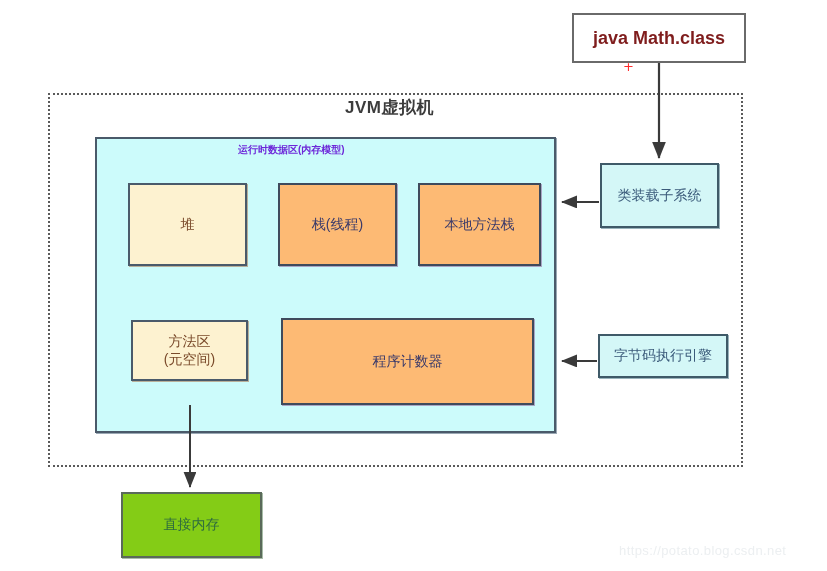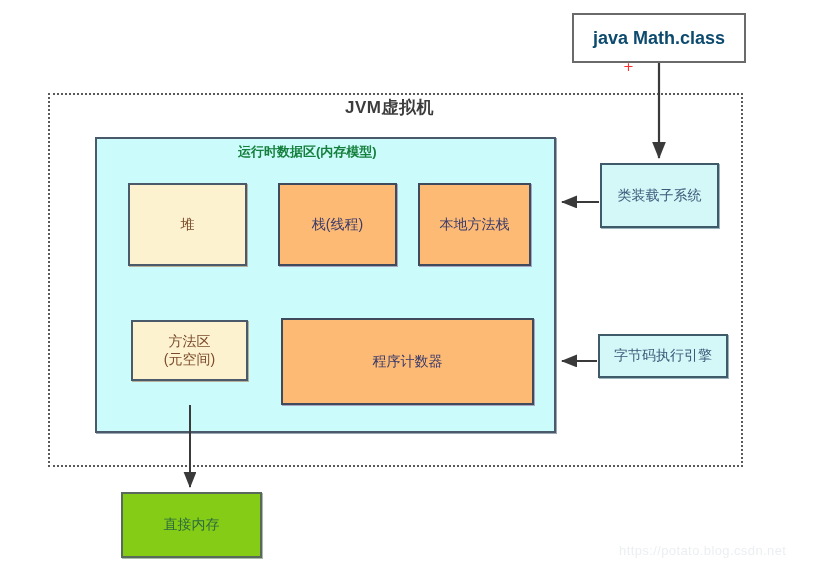--- a/index.html
+++ b/index.html
@@ -45,23 +45,23 @@
   
   .runtime-area {
     position: absolute;
     box-sizing: border-box;
     background: #ccfbfb;
     border: 2px solid #4a5a6a;
     box-shadow: 1px 1px 0 #9aa8b4;
   }
   .runtime-title {
     position: absolute;
-    font-size: 13px;
+    font-size: 10px;
     font-weight: bold;
-    color: #15803d;
+    color: #6d28d9;
   }
   .box-heap {
     background: #fdf2d0;
     border: 2px solid #4a5a6a;
     color: #7a4a2a;
     font-size: 14px;
     box-shadow: 1px 1px 0 #b9b09a;
   }
   .box-purple {
     background: #fdba74;
@@ -80,21 +80,21 @@
   .box-green {
     background: #84cc16;
     border: 2px solid #5a6a5a;
     color: #2f6b3f;
     font-size: 14px;
     box-shadow: 1px 1px 0 #a8bda8;
   }
   .box-plain {
     background: #ffffff;
     border: 2px solid #6a6a6a;
-    color: #0c4a6e;
+    color: #7f1d1d;
     font-size: 18px;
     font-weight: bold;
   }
   svg.connectors {
     position: absolute;
     left: 0;
     top: 0;
     width: 827px;
     height: 571px;
     pointer-events: none;
@@ -128,21 +128,21 @@
   <div class="jvm-title" style="left:345px; top:96px;">JVM虚拟机</div>
 
   <div class="runtime-area" style="left:95px; top:137px; width:461px; height:296px;"></div>
 
   <div class="runtime-title" style="left:238px; top:143px;">运行时数据区(内存模型)</div>
 
   <div class="box box-heap" style="left:128px; top:183px; width:119px; height:83px;">堆</div>
 
   <div class="box box-purple" style="left:278px; top:183px; width:119px; height:83px;">栈(线程)</div>
 
-  <div class="box box-purple" style="left:418px; top:183px; width:113px; height:83px;">本地方法栈</div>
+  <div class="box box-purple" style="left:418px; top:183px; width:123px; height:83px;">本地方法栈</div>
 
   <div class="box box-heap" style="left:131px; top:320px; width:117px; height:61px;">方法区
 (元空间)</div>
 
   <div class="box box-purple" style="left:281px; top:318px; width:253px; height:87px;">程序计数器</div>
 
   <div class="box box-cyan" style="left:600px; top:163px; width:119px; height:65px;">类装载子系统</div>
 
   <div class="box box-cyan" style="left:598px; top:334px; width:130px; height:44px;">字节码执行引擎</div>
 

